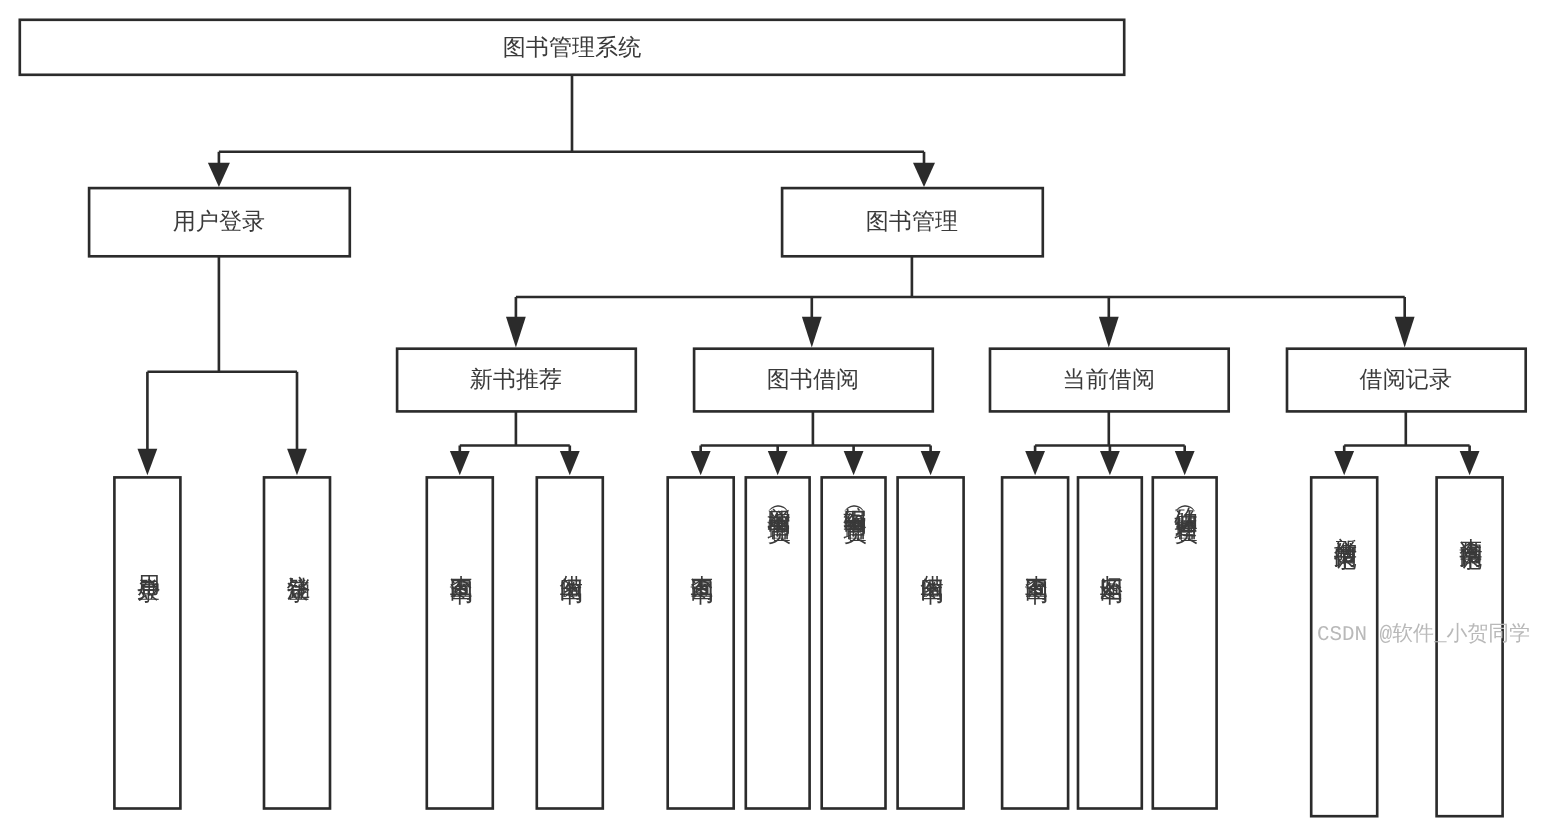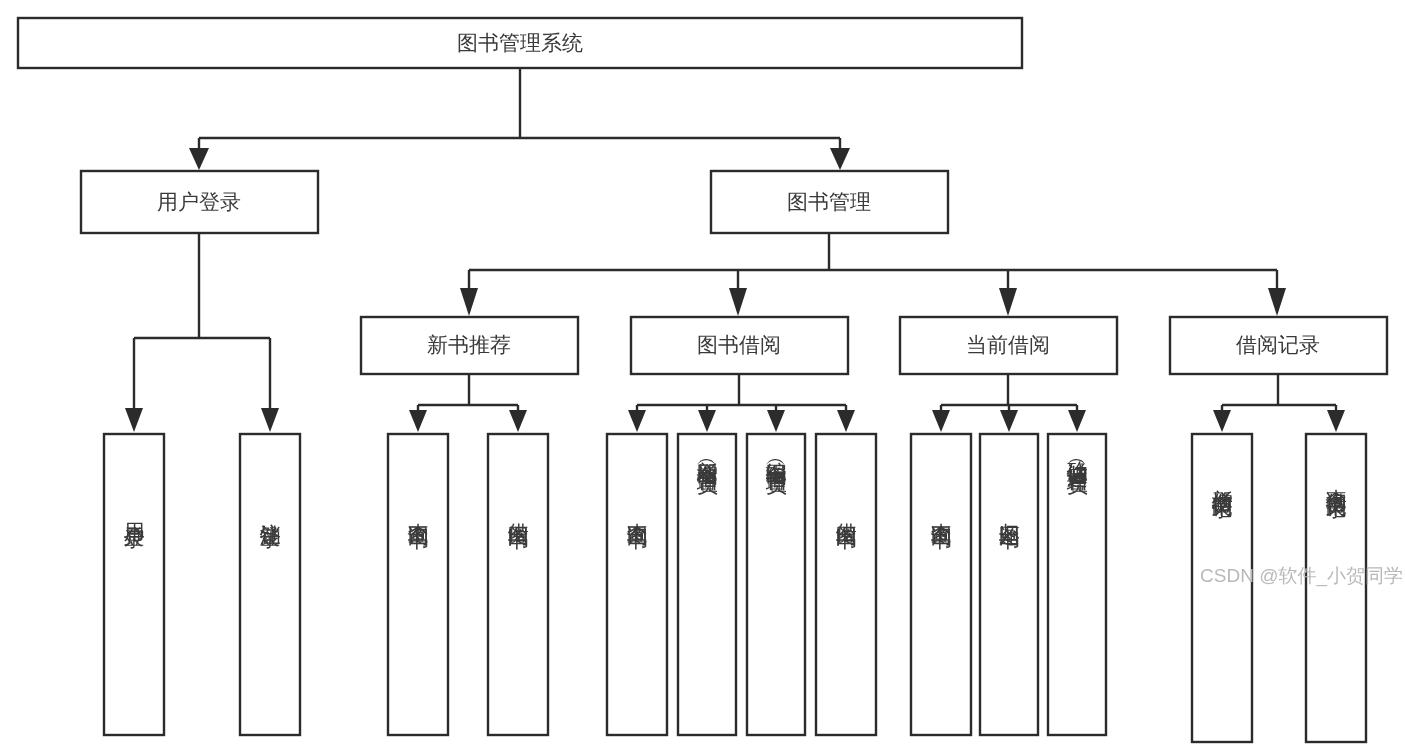--- a/index.html
+++ b/index.html
@@ -61,23 +61,23 @@
     text-orientation: upright;
     font-family: "Liberation Sans", "DejaVu Sans", sans-serif;
     font-size: 21px;
     line-height: 1.08;
     color: #3a3a3a;
     letter-spacing: 2px;
     white-space: nowrap;
   }
   .watermark {
     position: absolute;
-    right: 2px;
+    right: 14px;
     bottom: 6px;
-    font-family: Liberation Sans, sans-serif;
+    font-family: Liberation Mono, monospace;
     font-size: 19px;
     color: #b9b9b9;
     white-space: nowrap;
     pointer-events: none;
   }
 </style>
 </head>
 <body>
 
 <div id="diagram-root">

